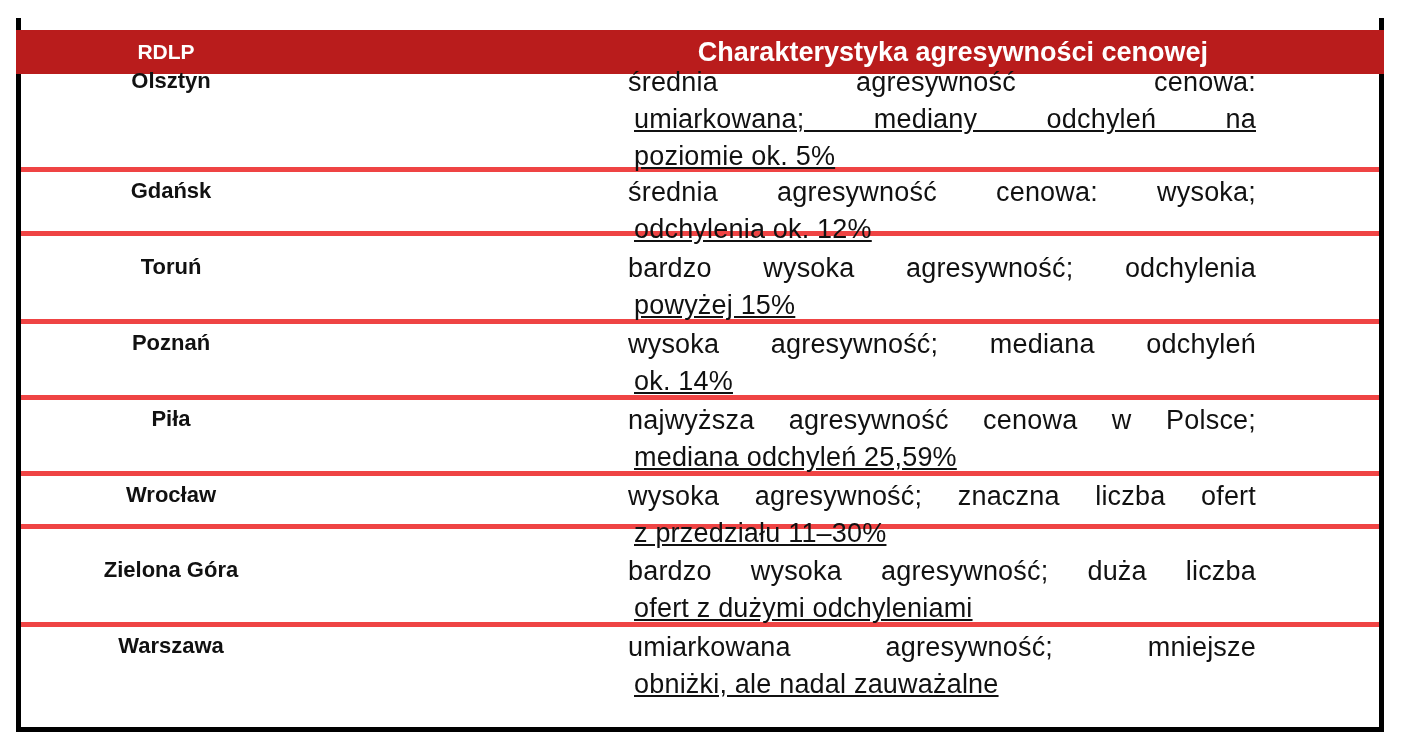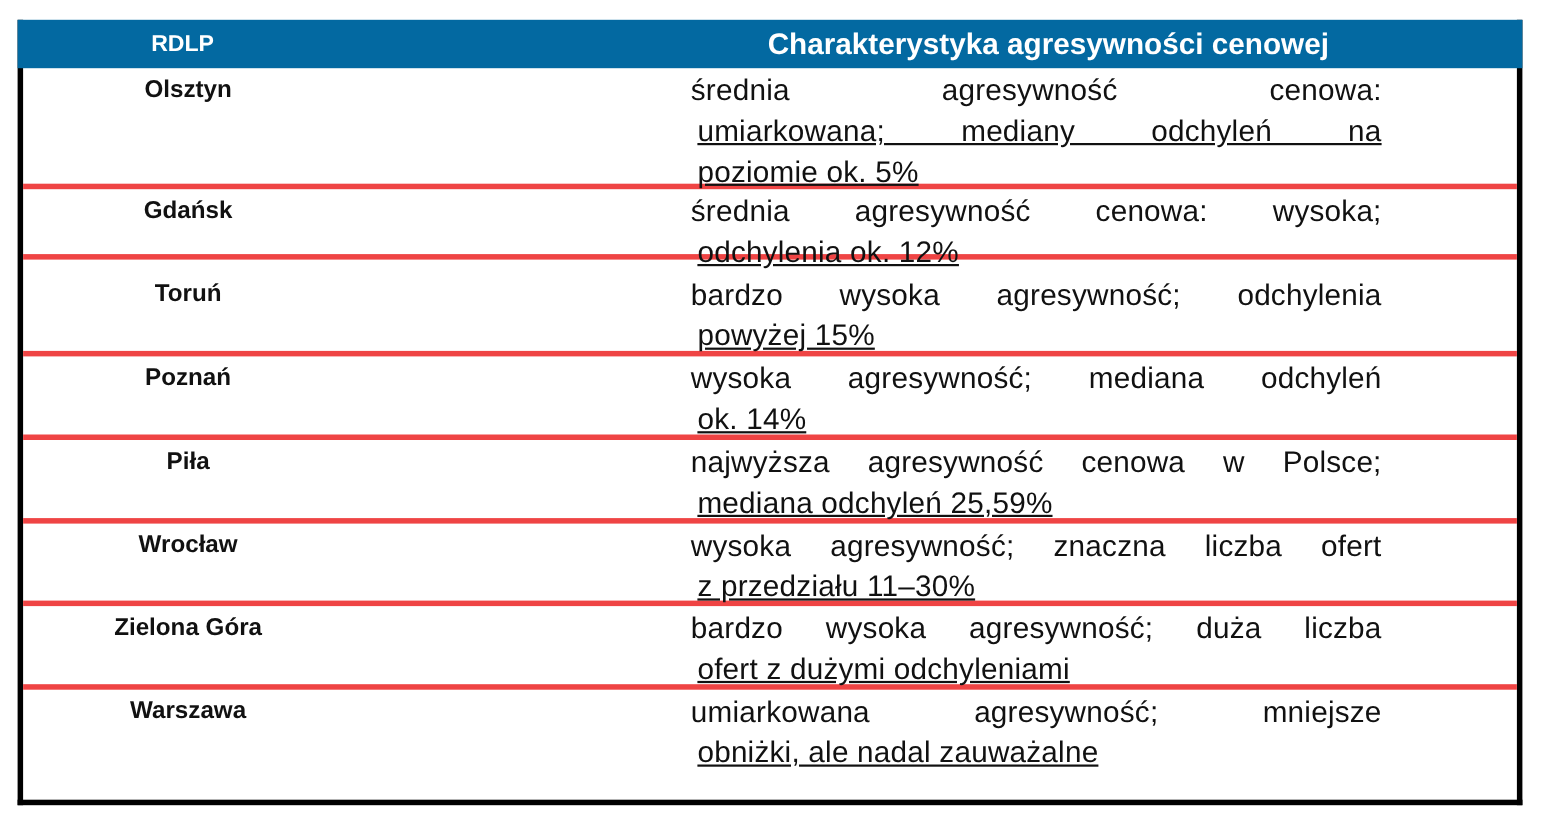--- a/index.html
+++ b/index.html
@@ -1,20 +1,20 @@
 <!DOCTYPE html>
 <html><head>
 <meta charset="utf-8">
 <style>
   html, body { margin:0; padding:0; background:#ffffff; }
   body { width:1406px; height:754px; position:relative; overflow:hidden;
          font-family:"DejaVu Sans", sans-serif; color:#111; }
   .table { position:absolute; left:16px; top:18px; width:1368px; height:714px;
            box-sizing:border-box; border:5px solid #000; border-top:none; }
-  .header { position:absolute; left:-5px; top:0; width:1368px; height:44px; background:#0369a1; color:#fff;
+  .header { position:absolute; left:-5px; top:12px; width:1368px; height:44px; background:#b91c1c; color:#fff;
             font-weight:bold; }
   .hcell { position:absolute; top:0; height:44px; line-height:44px; }
   .h-left { left:0; width:300px; text-align:center; font-size:21px; font-family:"Liberation Sans", sans-serif; }
   .h-right { left:612px; width:650px; text-align:center; font-size:27px; font-family:"Liberation Sans", sans-serif; }
   .row { position:absolute; left:0; width:1358px; box-sizing:border-box; border-bottom:5px solid #ef4444; }
   .row.last { border-bottom:none; }
   .rname { position:absolute; top:6px; left:0; width:300px; text-align:center; font-weight:bold;
            font-size:22px; font-family:"Liberation Sans", sans-serif; }
   .rdesc { position:absolute; top:2px; left:607px; width:628px; font-size:27px; line-height:37px;
            text-align:justify; font-family:"Liberation Sans", sans-serif; letter-spacing:0.2px; }
@@ -65,21 +65,21 @@
   </div>
 
   <div class="row" style="top:382px;height:76px;">
     <div class="rname">Piła</div>
     <div class="rdesc">
       <span class="just">najwyższa agresywność cenowa w Polsce;</span>
       <span class="l2">mediana odchyleń 25,59%</span>
     </div>
   </div>
 
-  <div class="row" style="top:458px;height:75px;">
+  <div class="row" style="top:458px;height:53px;">
     <div class="rname">Wrocław</div>
     <div class="rdesc">
       <span class="just">wysoka agresywność; znaczna liczba ofert</span>
       <span class="l2">z przedziału 11–30%</span>
     </div>
   </div>
 
   <div class="row" style="top:533px;height:76px;">
     <div class="rname">Zielona Góra</div>
     <div class="rdesc">

